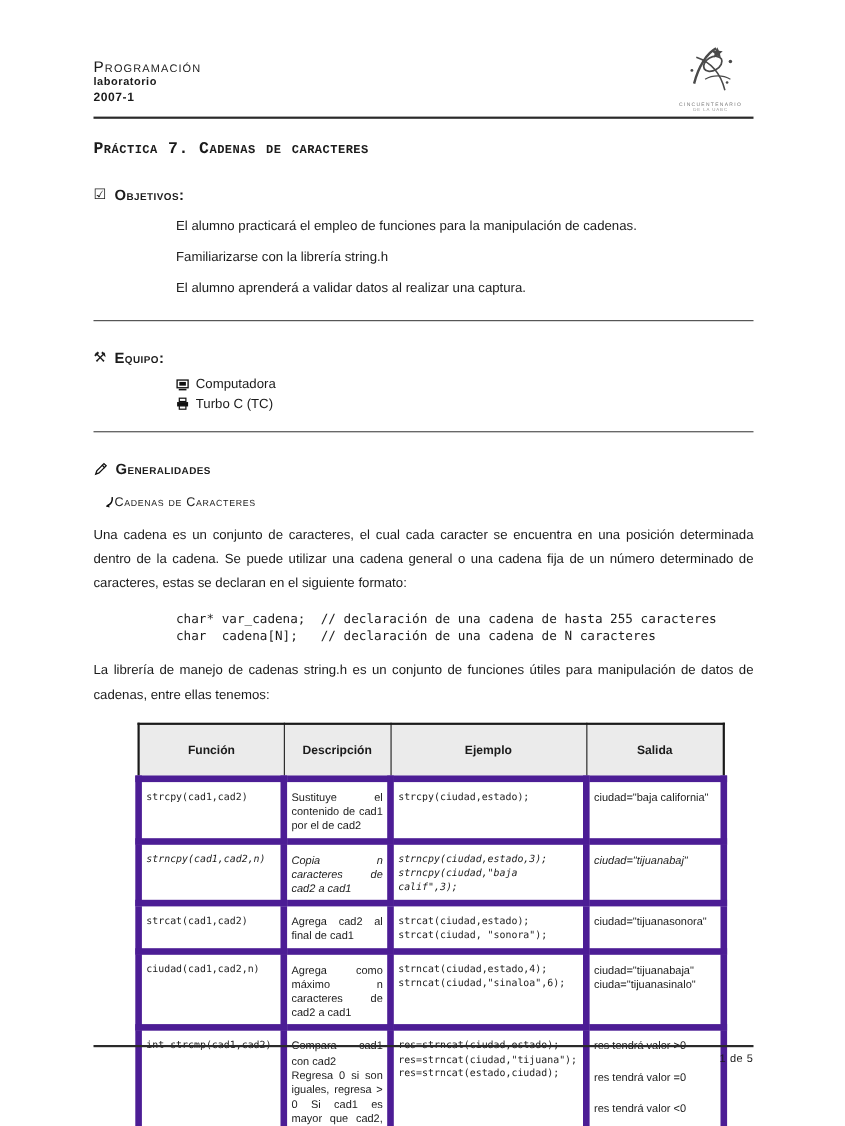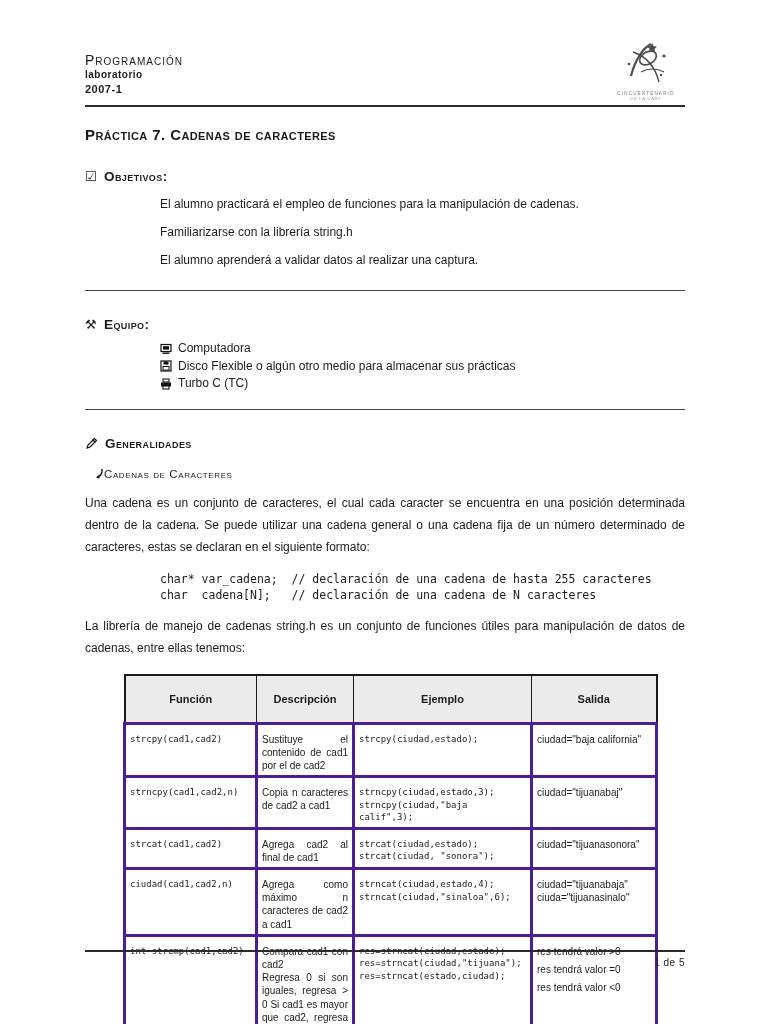--- a/index.html
+++ b/index.html
@@ -13,47 +13,47 @@
   .doc-header{display:flex;justify-content:space-between;align-items:flex-start;padding-top:52px;}
   .hdr-course{font-variant:small-caps;font-size:14px;letter-spacing:1px;font-weight:500;line-height:16px;}
   .hdr-lab{font-size:10px;font-weight:bold;letter-spacing:.5px;line-height:14px;}
   .hdr-term{font-size:11px;font-weight:bold;letter-spacing:.5px;line-height:14px;}
   .logo-box{width:78px;text-align:center;margin-top:-10px;}
   .logo-text1{font-size:4.5px;letter-spacing:1.2px;color:#777;margin-top:1px;}
   .logo-text2{font-size:4px;letter-spacing:.8px;color:#999;}
   .header-rule{border:none;border-top:2px solid #2a2a2a;margin:4px 0 0 0;}
 
   
-  .doc-title{font-size:15px;font-weight:bold;font-variant:small-caps;letter-spacing:.4px;margin:19px 0 0 0;}
+  .doc-title{font-size:15px;font-weight:bold;font-variant:small-caps;letter-spacing:.4px;margin:19px 0 0 0;font-family:Liberation Mono, monospace;}
   .sec-head{display:flex;align-items:center;gap:7px;font-size:13.5px;font-weight:bold;
             font-variant:small-caps;letter-spacing:.4px;margin-top:26px;}
   .glyph{font-family:"DejaVu Sans",sans-serif;font-weight:normal;font-size:13px;line-height:13px;}
   .obj-item{margin:13px 0 0 75px;font-size:12px;line-height:15px;}
   .equip-list{margin:8px 0 0 75px;}
   .equip-item{display:flex;align-items:center;gap:6px;font-size:12px;line-height:17.5px;}
   .rule{border:none;border-top:1.5px solid #444;margin:0;}
   .rule-objetivos{margin-top:22px;}
   .rule-equipo{margin-top:16px;}
   .sub-head{display:flex;align-items:center;gap:0;font-size:11.5px;font-variant:small-caps;
             letter-spacing:.6px;margin:17px 0 0 8px;}
   .para{font-size:12px;line-height:22px;text-align:justify;margin:12px 0 0 0;}
   .codeblock{margin:13px 0 0 75px;font-family:"DejaVu Sans Mono","Liberation Mono",monospace;
              font-size:11.5px;line-height:16px;white-space:pre;}
 
   
   table.func{border-collapse:collapse;margin:15px 0 0 38px;width:532px;border:2px solid #1a1a1a;table-layout:fixed;}
   table.func th{border:1.5px solid #1a1a1a;background:#ebebeb;font-size:11px;font-weight:bold;
                 padding:17px 2px;text-align:center;}
-  table.func td{border:3px solid #4c1d95;vertical-align:top;padding:8px 4px 3px 4px;}
+  table.func td{border:6px solid #4c1d95;vertical-align:top;padding:8px 4px 3px 4px;}
   col.c-fun{width:132px;} col.c-desc{width:97px;} col.c-ej{width:178px;} col.c-sal{width:125px;}
   .mono{font-family:"DejaVu Sans Mono","Liberation Mono",monospace;font-size:9px;line-height:12.5px;}
   .cellsans{font-size:10px;line-height:13.2px;}
   .desc-cell .cellsans{text-align:justify;}
-  tr.r1{height:30px;}tr.r2{height:30px;}tr.r3{height:28px;}tr.r4{height:46px;}
-  .sal-spaced{margin-top:5px;}
+  tr.r1{height:30px;}tr.r2{height:30px;font-style:italic;}tr.r3{height:28px;}tr.r4{height:46px;}
+  .sal-spaced{margin-top:15px;}
 
   
   .footer-rule{position:absolute;left:85px;width:600px;top:950px;border:none;border-top:2px solid #2a2a2a;margin:0;}
   .footer-text{position:absolute;left:85px;width:600px;top:957px;text-align:right;font-size:10px;letter-spacing:.5px;}
 
   .icon-svg{flex:0 0 auto;display:inline-block;}
 </style>
 </head>
 <body>
 
@@ -106,28 +106,20 @@
       <div class="equip-item">
         <svg class="icon-svg" width="12" height="12" viewBox="0 0 12 12">
           <rect x="1" y="1.5" width="10" height="7" fill="none" stroke="#111" stroke-width="1.2"></rect>
           <rect x="3" y="3.2" width="6" height="3.4" fill="#111"></rect>
           <rect x="2.5" y="9.5" width="7" height="1.4" fill="#111"></rect>
         </svg>
         <span>Computadora</span>
       </div>
       <div class="equip-item">
         <svg class="icon-svg" width="12" height="12" viewBox="0 0 12 12">
-          <rect x="1" y="1" width="10" height="10" fill="none" stroke="#111" stroke-width="1.2"></rect>
-          <rect x="3.5" y="1.6" width="5" height="3" fill="#111"></rect>
-          <rect x="3" y="6.5" width="6" height="3.6" fill="none" stroke="#111" stroke-width="1"></rect>
-        </svg>
-        <span>Disco Flexible o algún otro medio para almacenar sus prácticas</span>
-      </div>
-      <div class="equip-item">
-        <svg class="icon-svg" width="12" height="12" viewBox="0 0 12 12">
           <rect x="3" y="1" width="6" height="3" fill="none" stroke="#111" stroke-width="1.1"></rect>
           <rect x="1" y="4.5" width="10" height="4" fill="#111"></rect>
           <rect x="3" y="8" width="6" height="3" fill="#fff" stroke="#111" stroke-width="1.1"></rect>
         </svg>
         <span>Turbo C (TC)</span>
       </div>
     </div>
     <hr class="rule rule-equipo">
 
     <div class="sec-head">

